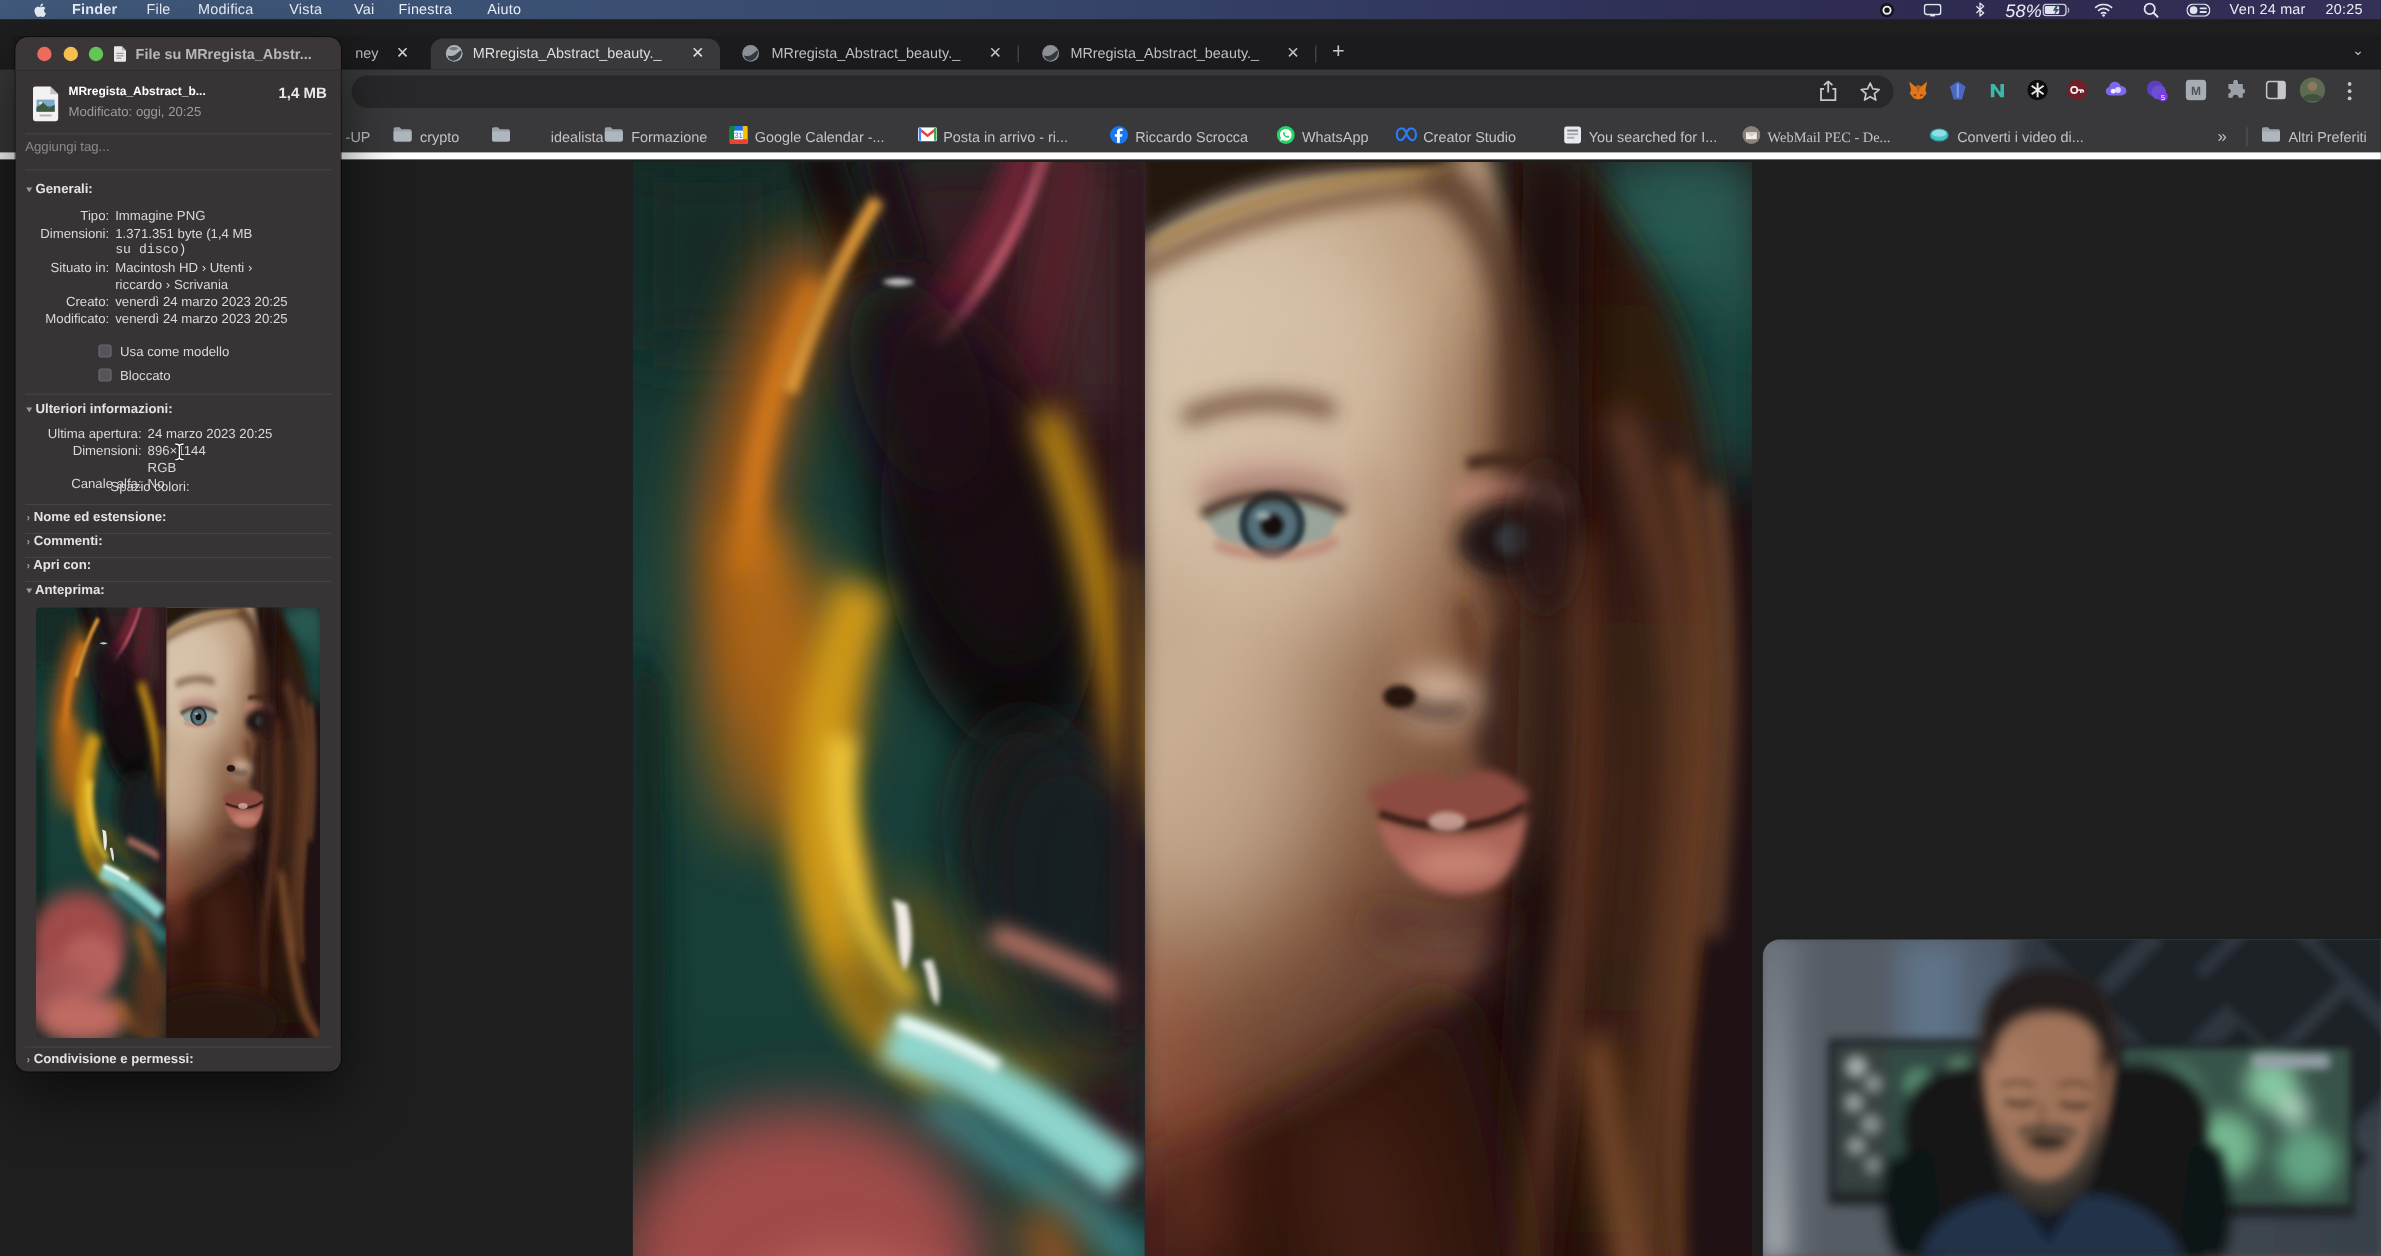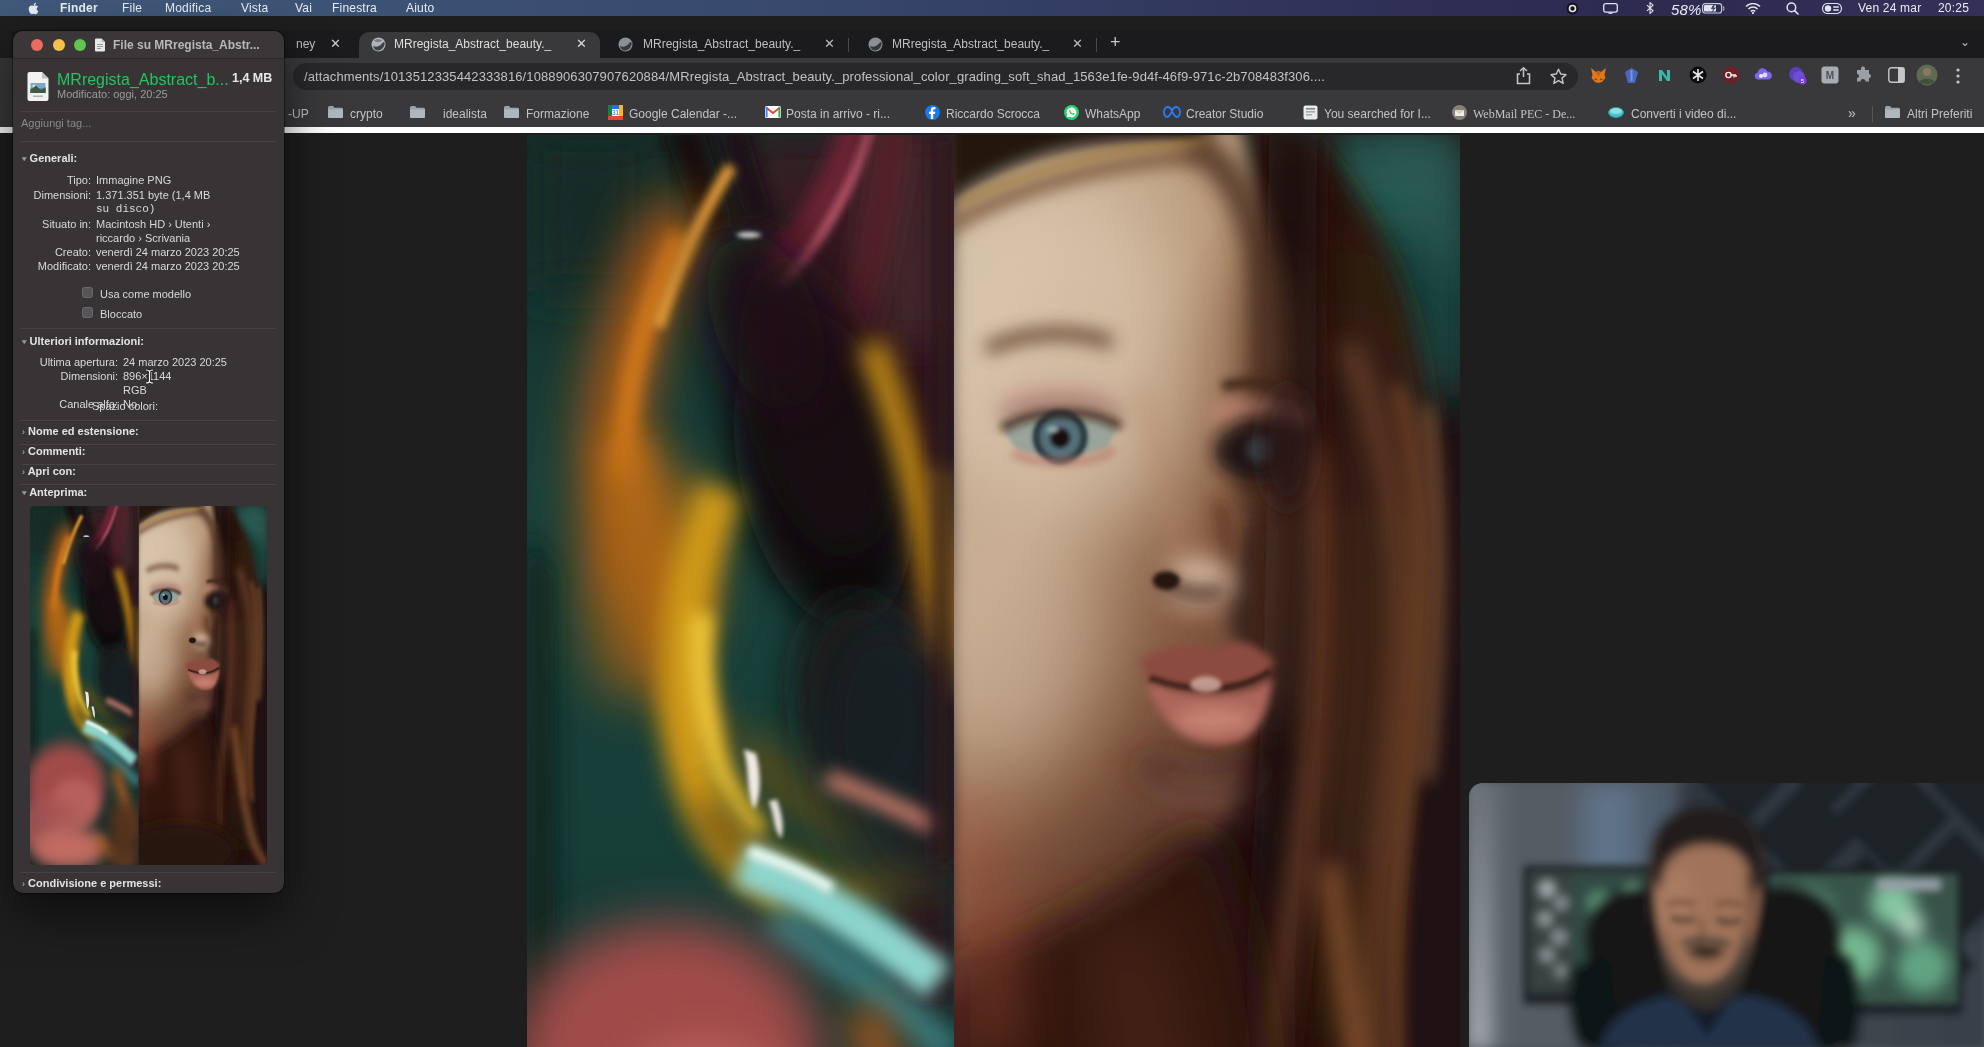--- a/index.html
+++ b/index.html
@@ -114,21 +114,20 @@
   <div class="abs" style="left:838px; top:8px; width:1px; height:14px; background:#4a4a4c;"></div>
   <span class="tab-title abs" style="left:882px; top:7px;">MRregista_Abstract_beauty._</span>
   <span class="abs" style="left:1062px; top:6px; color:#bfbfc1; font-size:13px;">✕</span>
   <div class="abs" style="left:1086px; top:8px; width:1px; height:14px; background:#4a4a4c;"></div>
   <span class="abs" style="left:1100px; top:2px; color:#c6c6c8; font-size:18px; font-weight:300;">+</span>
   <span class="abs" style="left:1950px; top:5px; color:#b9b9bb; font-size:12px;">⌄</span>
 </div>
 
 <div id="toolbar">
   <div id="urlpill"></div>
-  <span class="abs" style="left:304px; top:11px; color:#c2c2c4; font-size:13px; letter-spacing:.1px;">/attachments/1013512335442333816/1088906307907620884/MRregista_Abstract_beauty._professional_color_grading_soft_shad_1563e1fe-9d4f-46f9-971c-2b708483f306....</span>
   <svg class="abs" style="left:1516px; top:9px;" width="15" height="18" viewBox="0 0 15 18">
       <path d="M7.5,1 L7.5,10" stroke="#c6c6c8" stroke-width="1.5"></path>
       <path d="M4,4 L7.5,0.8 L11,4" fill="none" stroke="#c6c6c8" stroke-width="1.5"></path>
       <path d="M4,7 L1.5,7 L1.5,16.5 L13.5,16.5 L13.5,7 L11,7" fill="none" stroke="#c6c6c8" stroke-width="1.5"></path>
     </svg>
   <svg class="abs" style="left:1550px; top:10px;" width="17" height="17" viewBox="0 0 17 17">
       <path d="M8.5,1.2 L10.7,6 L16,6.6 L12,10.1 L13.2,15.4 L8.5,12.6 L3.8,15.4 L5,10.1 L1,6.6 L6.3,6 Z" fill="none" stroke="#c6c6c8" stroke-width="1.4" stroke-linejoin="round"></path>
     </svg>
   <svg class="abs" style="left:1589px; top:8px;" width="19" height="19" viewBox="0 0 19 19">
       <path d="M2,2 L7,6 L9.5,5 L12,6 L17,2 L15.5,9 L16.5,12 L13,16 L9.5,17 L6,16 L2.5,12 L3.5,9 Z" fill="#e2761b"></path>
@@ -240,21 +239,21 @@
       <circle cx="7.5" cy="7.5" r="7.5" fill="#8a8178"></circle>
       <path d="M3,5 L7.5,8.5 L12,5 L12,11 L3,11 Z" fill="#f0ece6"></path>
       <path d="M3,5 L12,5 L7.5,8.5 Z" fill="#d8d2c8"></path>
     </svg>
     <svg class="abs" style="left:1608px; top:10px;" width="16" height="15" viewBox="0 0 16 15">
       <ellipse cx="8" cy="7.5" rx="7.5" ry="5" fill="#49c2c8"></ellipse>
       <ellipse cx="8" cy="7.5" rx="7.5" ry="5" fill="none" stroke="#2a9aa0" stroke-width="1"></ellipse>
       <ellipse cx="8" cy="6" rx="6" ry="3" fill="#9fe6ea" opacity="0.8"></ellipse>
     </svg>
   <span class="bm" style="left:350px;">crypto</span>
-  <span class="bm" style="left:427px;padding-left:16px;">idealista</span>
+  <span class="bm" style="left:443px;padding-left:16px;">idealista</span>
   <span class="bm" style="left:526px;">Formazione</span>
   <span class="bm" style="left:629px;">Google Calendar -...</span>
   <span class="bm" style="left:786px;">Posta in arrivo - ri...</span>
   <span class="bm" style="left:946px;">Riccardo Scrocca</span>
   <span class="bm" style="left:1085px;">WhatsApp</span>
   <span class="bm" style="left:1186px;">Creator Studio</span>
   <span class="bm" style="left:1324px;">You searched for I...</span>
   <span class="bm" style="left:1473px;font-family:Liberation Serif, serif;">WebMail PEC - De...</span>
   <span class="bm" style="left:1631px;">Converti i video di...</span>
   <span class="bm" style="left:1848px; font-size:14px; top:10px;">»</span>
@@ -297,21 +296,21 @@
 
   <svg class="abs" style="left:13px; top:40px;" width="24" height="31" viewBox="0 0 24 31">
       <path d="M1.5,3 A2,2 0 0 1 3.5,1 L16,1 L22.5,7.5 L22.5,28 A2,2 0 0 1 20.5,30 L3.5,30 A2,2 0 0 1 1.5,28 Z" fill="#f2f2f2"></path>
       <path d="M16,1 L16,7.5 L22.5,7.5 Z" fill="#c2c2c2"></path>
       <rect x="4.5" y="12" width="15" height="10" fill="#7da8c8"></rect>
       <rect x="4.5" y="17.5" width="15" height="4.5" fill="#4a6e8e"></rect>
       <circle cx="8" cy="15" r="1.5" fill="#e8e0c8"></circle>
       <path d="M4.5,19 L10,14.5 L15,19.5 L19.5,16 L19.5,22 L4.5,22 Z" fill="#3e5a42"></path>
       <rect x="7" y="24.5" width="10" height="1.5" fill="#b0b0b0"></rect>
     </svg>
-  <span class="abs" style="left:44px; top:40px; font-weight:normal; font-size:16px; color:#22c55e;">MRregista_Abstract_b...</span>
+  <span class="abs" style="left:44px; top:40px; font-weight:bold; font-size:10px; color:#ffffff;">MRregista_Abstract_b...</span>
   <span class="abs" style="left:219px; top:40px; font-weight:bold; font-size:12.5px; color:#e8e8e8;">1,4 MB</span>
   <span class="abs" style="left:44px; top:57px; color:#9b9b9b;">Modificato: oggi, 20:25</span>
   <div class="fdiv" style="top:80px;"></div>
   <span class="abs" style="left:8px; top:86px; color:#8a8a8a;">Aggiungi tag...</span>
   <div class="fdiv" style="top:110px;"></div>
 
   <span class="abs sect" style="left:9px; top:121px;"><span class="chev">▾</span> Generali:</span>
   <span class="lbl" style="left:0; top:143px; width:78px;">Tipo:</span>
     <span class="frow" style="left:83px; top:143px;">Immagine PNG</span>
   <span class="lbl" style="left:0; top:158px; width:78px;">Dimensioni:</span>

